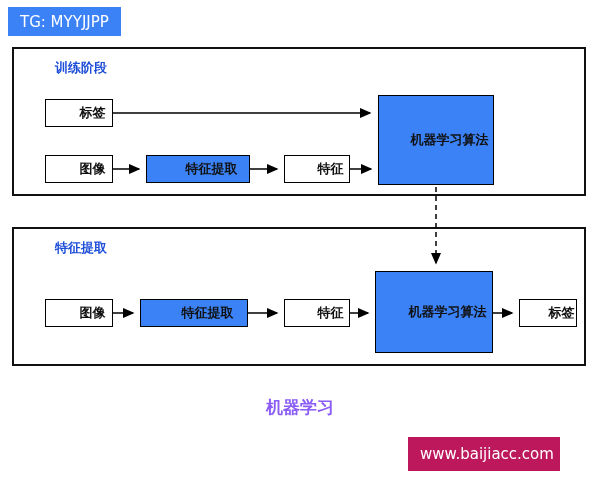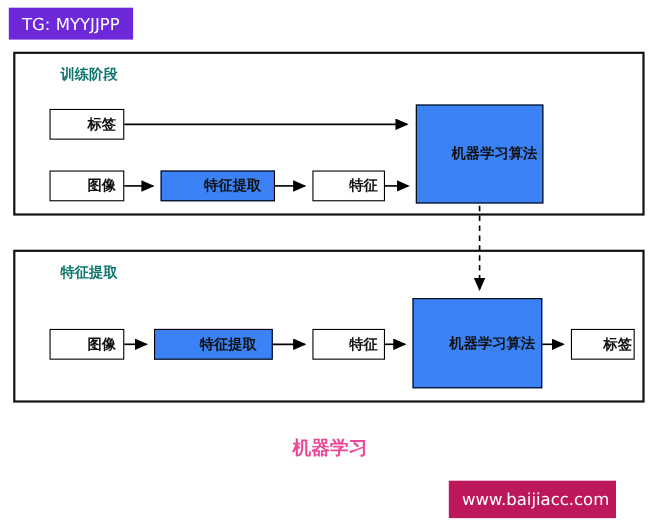--- a/index.html
+++ b/index.html
@@ -10,21 +10,21 @@
   }
   .canvas {
     position: relative;
     width: 600px;
     height: 480px;
     background: #ffffff;
     overflow: hidden;
   }
   .badge {
     position: absolute;
-    background: #6d28d9;
+    background: #3b82f6;
     color: #ffffff;
     font-size: 15px;
     display: flex;
     align-items: center;
     padding: 0 12px;
     box-sizing: border-box;
   }
   .badge.top {
     left: 8px;
     top: 7px;
@@ -42,21 +42,21 @@
     left: 12px;
     width: 574px;
     border: 2px solid #111111;
     box-sizing: border-box;
     background: transparent;
   }
   .panel.training { top: 47px; height: 149px; }
   .panel.prediction { top: 227px; height: 139px; }
   .phase-label {
     position: absolute;
-    color: #0f766e;
+    color: #1d4ed8;
     font-size: 13px;
     font-weight: bold;
     text-align: right;
   }
   .node {
     position: absolute;
     border: 1.5px solid #000000;
     background: #ffffff;
     box-sizing: border-box;
     display: flex;
@@ -70,21 +70,21 @@
   }
   .node.fill { background: #3b82f6; }
   .page-title {
     position: absolute;
     left: 0;
     right: 0;
     top: 396px;
     text-align: center;
     font-size: 17px;
     font-weight: bold;
-    color: #ec4899;
+    color: #8b5cf6;
   }
   svg.arrows {
     position: absolute;
     left: 0;
     top: 0;
     width: 600px;
     height: 480px;
     pointer-events: none;
   }
 </style>

